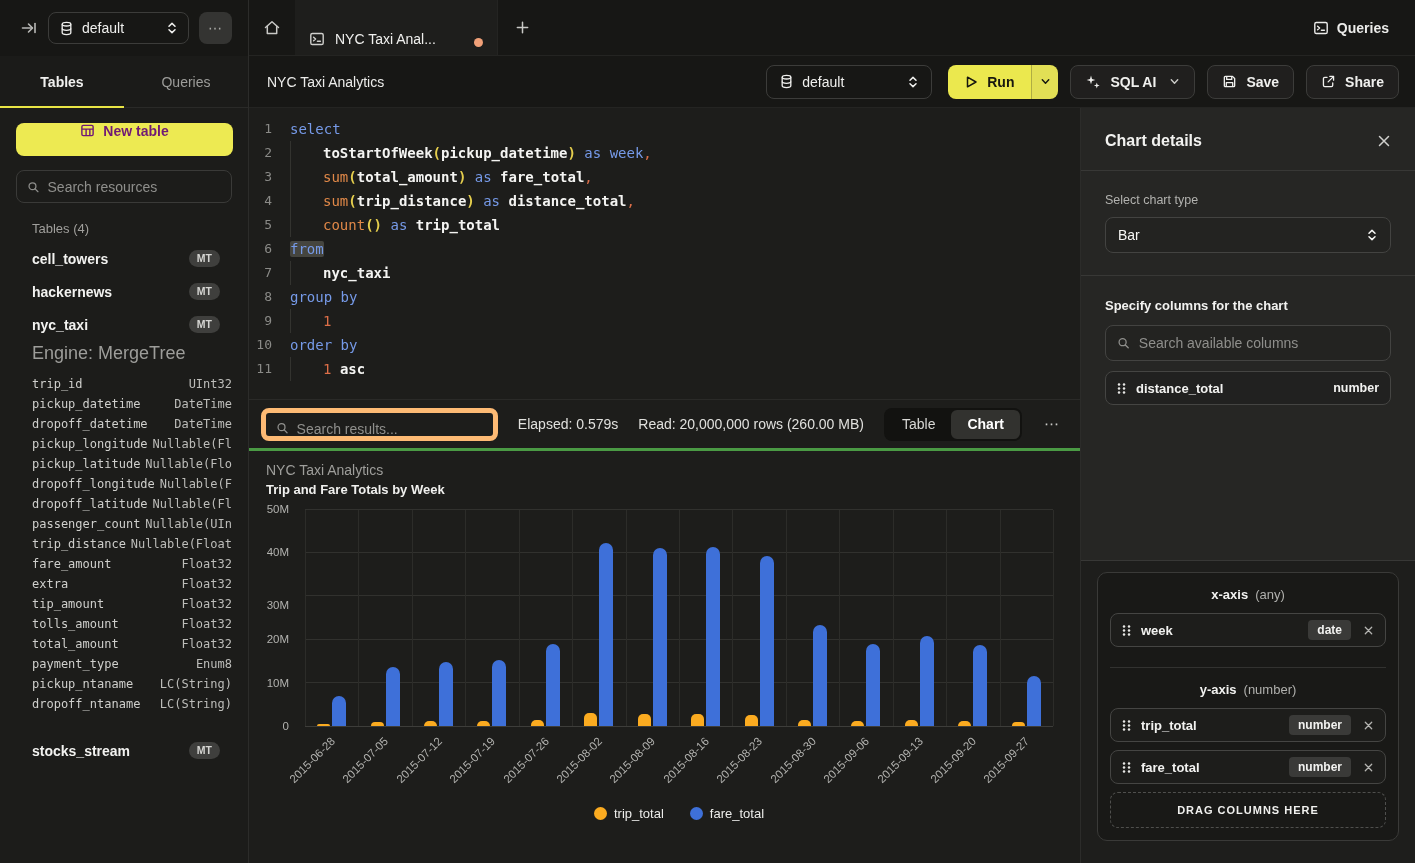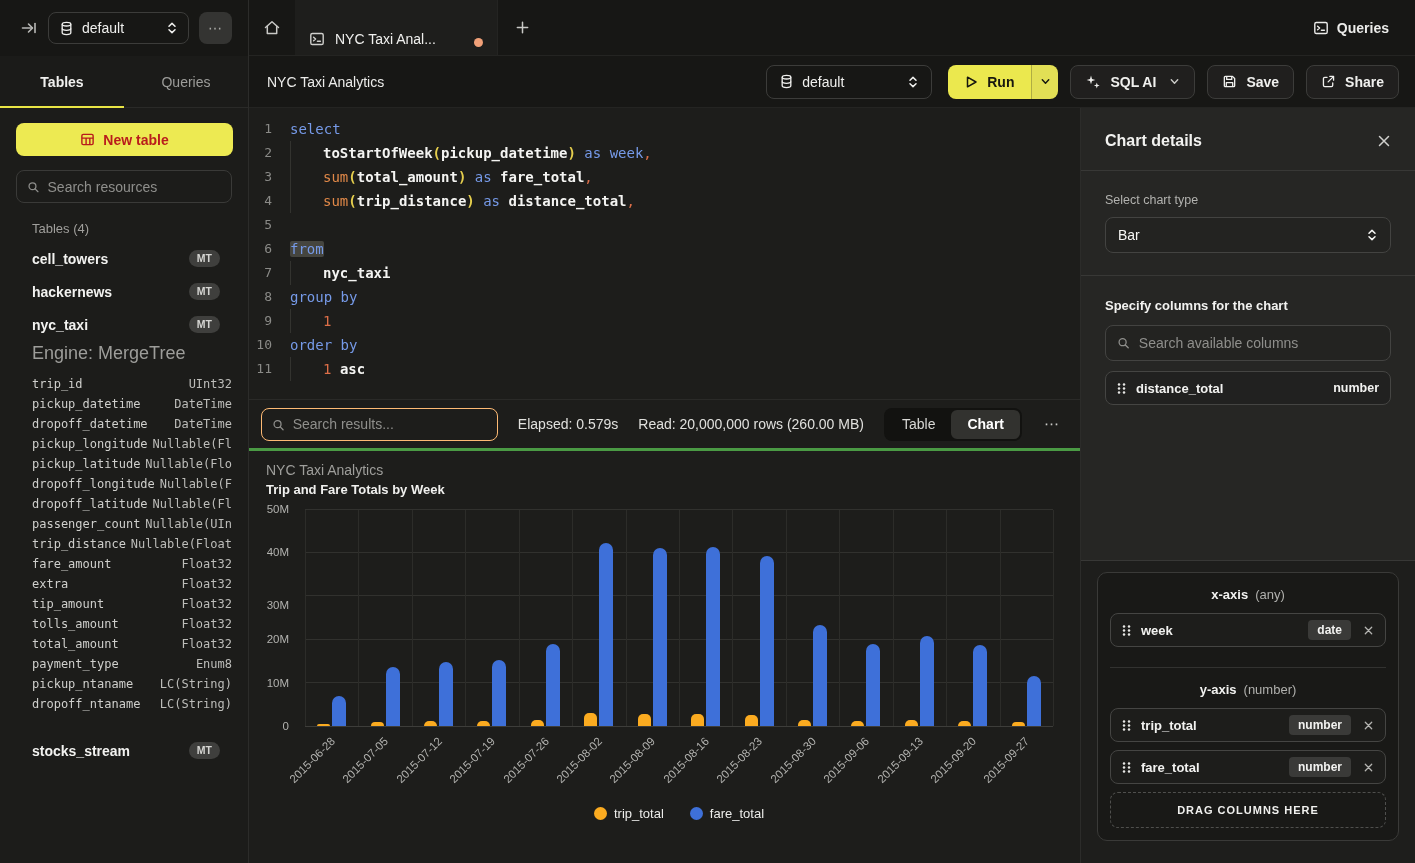--- a/index.html
+++ b/index.html
@@ -12,21 +12,21 @@
   .side-top{height:56px;min-height:56px;background:#171715;display:flex;align-items:center;gap:10px;padding:0 16px 0 20px}
   .icon-btn{background:none;border:none;color:#b9b9b6;display:flex;align-items:center;justify-content:center;cursor:pointer}
   .ws-select{height:32px;flex:1;border:1px solid #3c3c3a;border-radius:8px;background:transparent;display:flex;align-items:center;gap:8px;padding:0 10px;color:#f0f0ee;font-size:14px;cursor:pointer;font-family:inherit}
   .ws-select .lbl{flex:1;text-align:left}
   .more-btn{width:33px;height:32px;background:#343432;border:none;border-radius:8px;color:#a9a9a6;display:flex;align-items:center;justify-content:center;cursor:pointer;font-size:14px;letter-spacing:1px}
   .side-tabs{height:52px;min-height:52px;display:flex;position:relative;background:#1b1b19;border-bottom:1px solid #2a2a28}
   .side-tab{flex:1;display:flex;align-items:center;justify-content:center;font-size:14px;cursor:pointer;color:#f0f0ee;font-weight:700}
   .side-tab.inactive{color:#9d9d9a;font-weight:400}
   .side-tab-underline{position:absolute;left:0;bottom:-1px;width:50%;height:2px;background:#e9e545}
   .side-body{flex:1;overflow:hidden}
-  .new-table{margin:15px 16px 0;height:33px;width:217px;background:#edea52;border:none;border-radius:8px;display:flex;align-items:center;justify-content:center;gap:8px;font-weight:700;font-size:14px;color:#b91c1c;cursor:pointer;font-family:inherit}
+  .new-table{margin:15px 16px 0;height:33px;width:217px;background:#edea52;border:none;border-radius:8px;display:flex;align-items:flex-start;justify-content:center;gap:8px;font-weight:700;font-size:14px;color:#701a75;cursor:pointer;font-family:inherit}
   .search-box{margin:14px 16px 0;height:33px;border:1px solid #3a3a38;border-radius:8px;display:flex;align-items:center;gap:8px;padding:0 10px;color:#8f8f8c}
   .search-box input{background:transparent;border:none;outline:none;color:#e8e8e6;font-size:14px;width:100%;font-family:inherit}
   .search-box input::placeholder{color:#8f8f8c}
   .sect-label{margin:18px 16px 6px 32px;font-size:13px;color:#a09f9c}
   .tbl-row{height:33px;display:flex;align-items:center;padding:0 28px 0 32px;cursor:pointer}
   .tbl-name{font-size:14px;font-weight:700;color:#f2f2f0;flex:1}
   .badge-mt{background:#3f3f3d;color:#d5d5d2;font-size:10.5px;font-weight:700;border-radius:9px;padding:3px 8px;line-height:1}
   .engine{padding:2px 16px 10px 32px;font-size:18px;color:#9d9d9a}
   .cols{margin-bottom:20px}
   .col-row{display:flex;justify-content:space-between;align-items:center;height:20px;padding:0 16px 0 32px;font-family:"DejaVu Sans Mono",monospace;font-size:12px;color:#cfcfcc;cursor:pointer}
@@ -66,21 +66,21 @@
   .t-kw{color:#769ae8}
   .t-kws{color:#769ae8;background:#45453f;border-radius:2px}
   .t-fn{color:#e08848}
   .t-id{color:#f4f4f2;font-weight:700}
   .t-par{color:#e5ce4d;font-weight:700}
   .t-pun,.t-num{color:#dc6e48}
   .t-ind{display:inline-block;width:33px;height:24px;vertical-align:top;border-left:1px solid #33332f}
 
   
   .results-bar{height:49px;min-height:49px;border-top:1px solid #2a2a28;display:flex;align-items:center;padding:0 18px 0 12px;gap:20px}
-  .results-search{width:239px;height:33px;margin:0;border:1px solid #fdba74;border-radius:8px;display:flex;align-items:flex-end;gap:8px;padding:8px 10px;color:#8f8f8c}
+  .results-search{width:239px;height:33px;margin:0;border:5px solid #fdba74;border-radius:8px;display:flex;align-items:flex-start;gap:8px;padding:8px 10px;color:#8f8f8c}
   .results-search input{background:transparent;border:none;outline:none;color:#e8e8e6;font-size:14px;width:100%;font-family:inherit}
   .results-search input::placeholder{color:#8f8f8c}
   .meta{font-size:14px;color:#e0e0dd;white-space:nowrap}
   .toggle{margin-left:auto;background:#121210;border-radius:8px;padding:2px;display:flex}
   .toggle-opt{height:29px;padding:0 16px;display:flex;align-items:center;font-size:14px;color:#d8d8d5;border-radius:6px;cursor:pointer}
   .toggle-opt.active{background:#32322f;color:#ffffff;font-weight:700}
   .dots-btn{color:#c9c9c6;background:none;border:none;font-size:15px;letter-spacing:1px;cursor:pointer;padding:0 2px}
   .green-divider{height:3px;min-height:3px;background:#4a9a44}
 
   
@@ -396,20 +396,21 @@
               <div class="code-line">
                 <span class="ln">3</span>
                 <span class="lc"><span class="t-ind"></span><span class="t-fn">sum</span><span class="t-par">(</span><span class="t-id">total_amount</span><span class="t-par">)</span><span class="t-pl"> </span><span class="t-kw">as</span><span class="t-pl"> </span><span class="t-id">fare_total</span><span class="t-pun">,</span></span>
               </div>
               <div class="code-line">
                 <span class="ln">4</span>
                 <span class="lc"><span class="t-ind"></span><span class="t-fn">sum</span><span class="t-par">(</span><span class="t-id">trip_distance</span><span class="t-par">)</span><span class="t-pl"> </span><span class="t-kw">as</span><span class="t-pl"> </span><span class="t-id">distance_total</span><span class="t-pun">,</span></span>
               </div>
               <div class="code-line">
                 <span class="ln">5</span>
+                <span class="lc"><span class="t-ind"></span><span class="t-fn">count</span><span class="t-par">()</span><span class="t-pl"> </span><span class="t-kw">as</span><span class="t-pl"> </span><span class="t-id">trip_total</span></span>
               </div>
               <div class="code-line">
                 <span class="ln">6</span>
                 <span class="lc"><span class="t-kws">from</span></span>
               </div>
               <div class="code-line">
                 <span class="ln">7</span>
                 <span class="lc"><span class="t-ind"></span><span class="t-id">nyc_taxi</span></span>
               </div>
               <div class="code-line">

